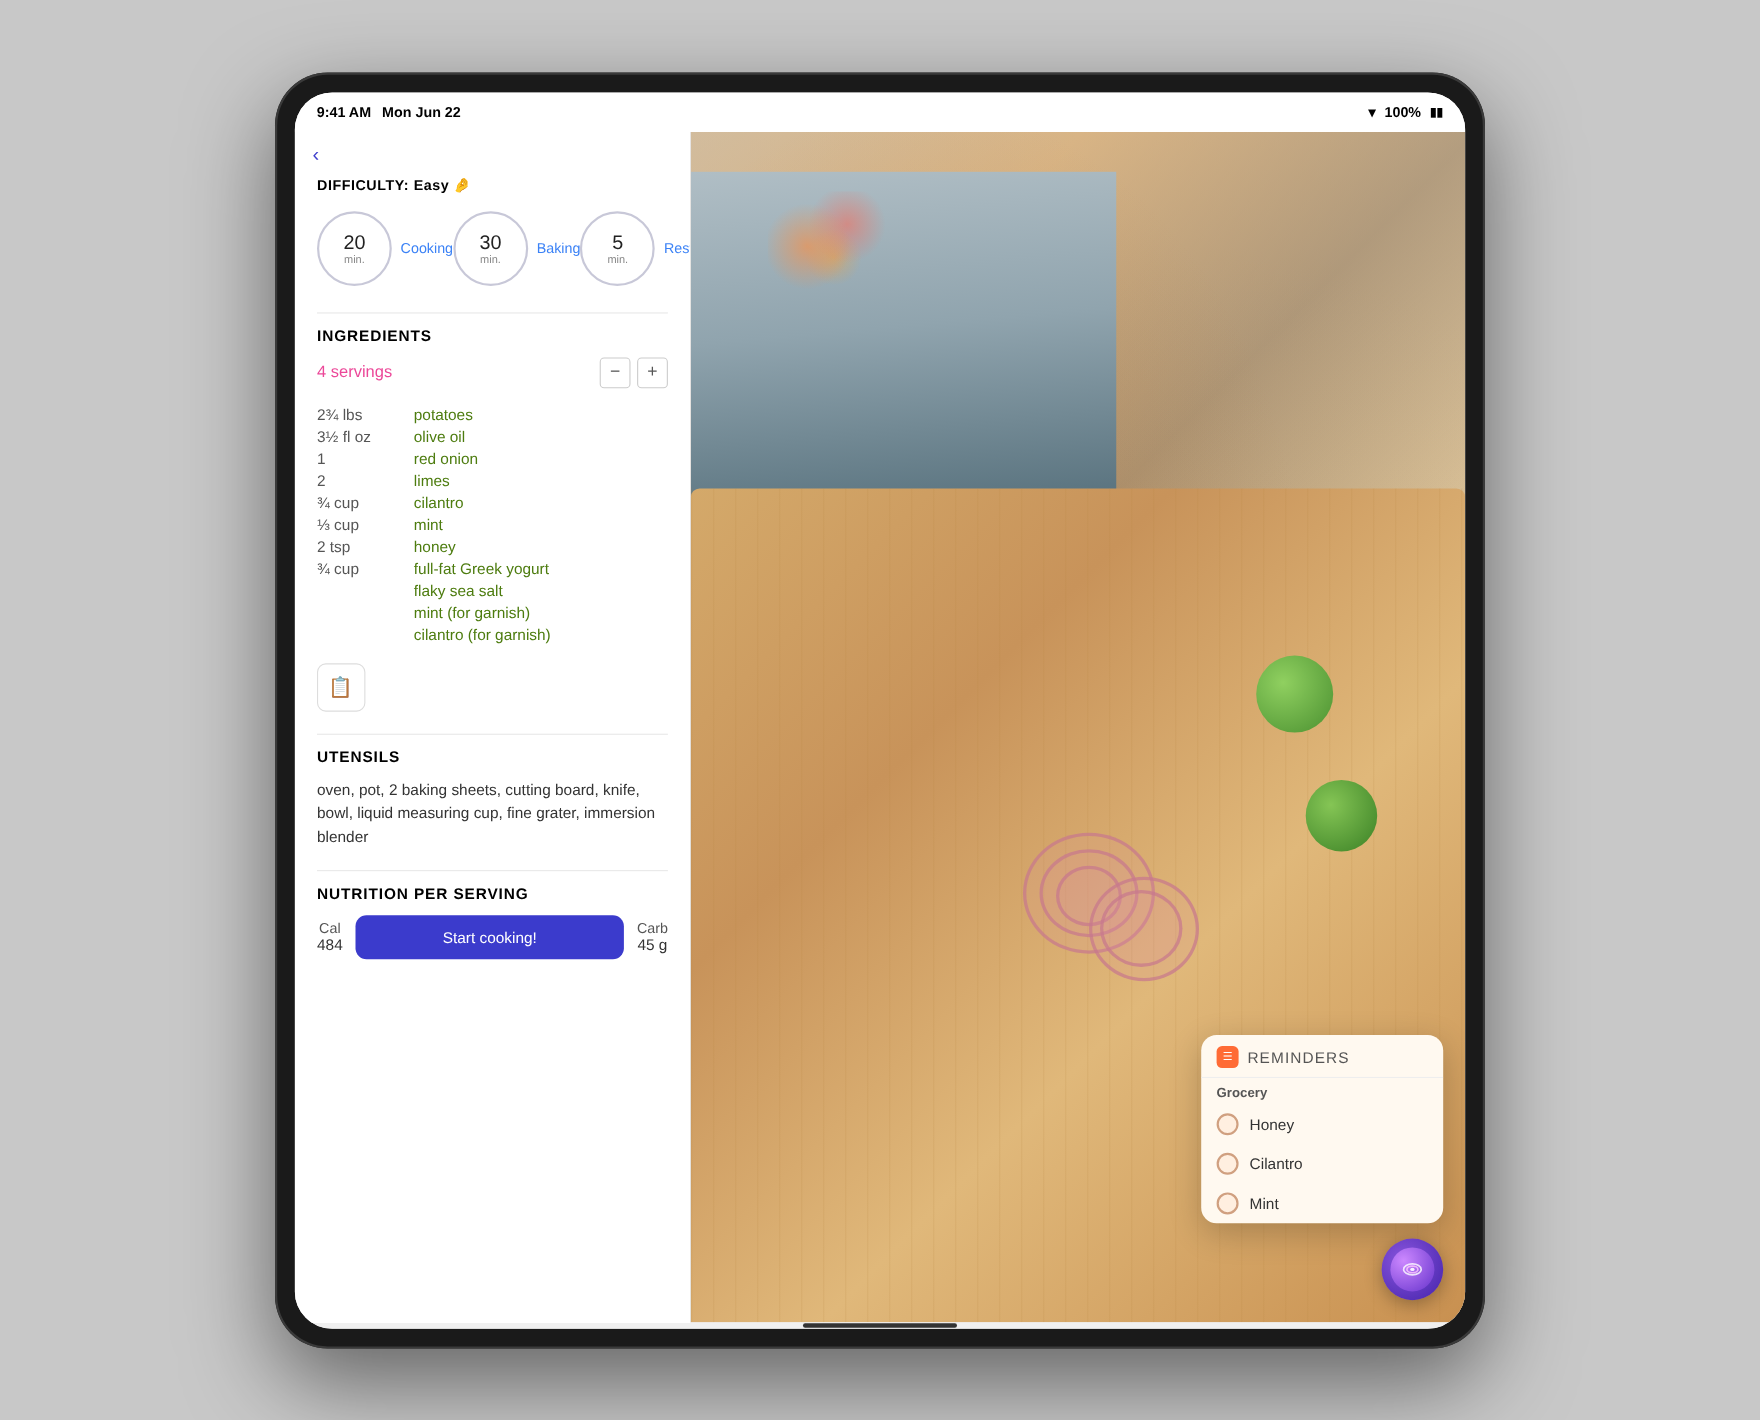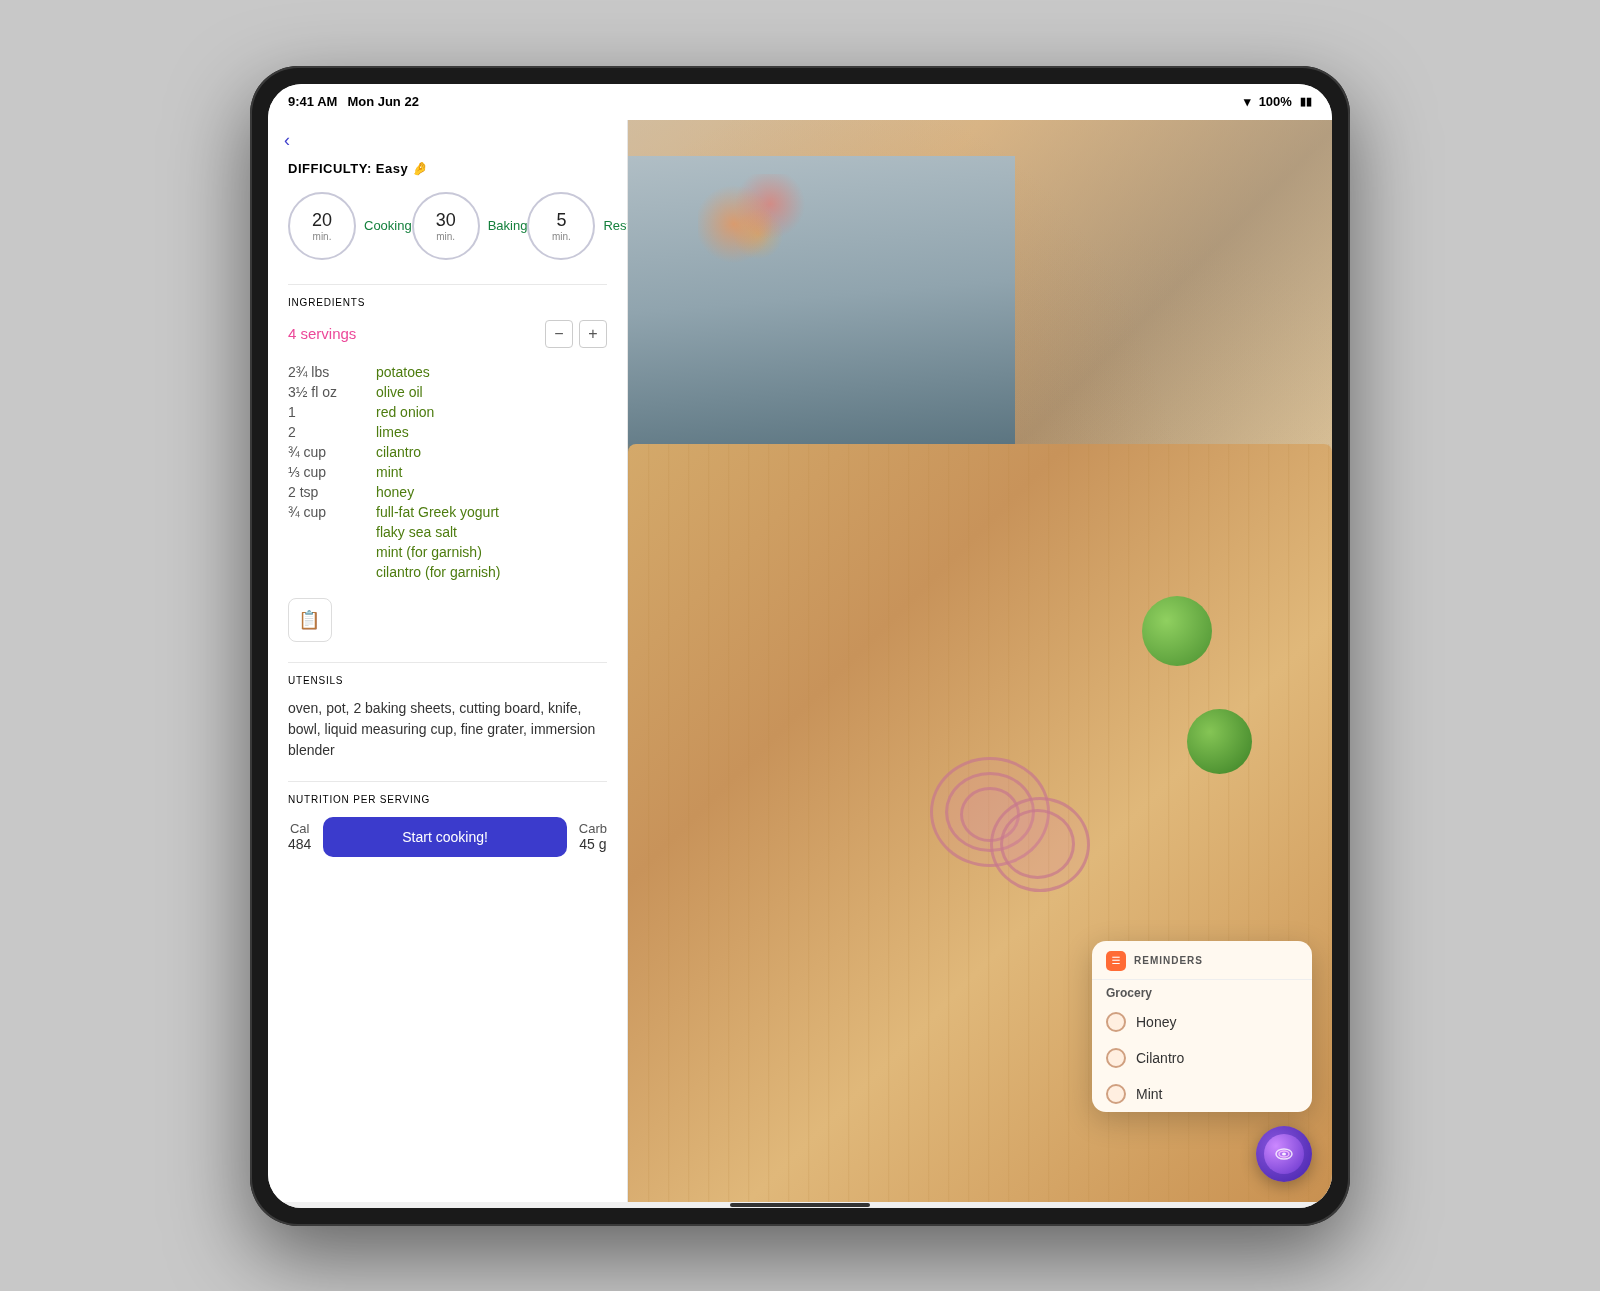--- a/index.html
+++ b/index.html
@@ -121,26 +121,26 @@
       color: #222;
     }
 
     .time-circle .min-label {
       font-size: 10px;
       color: #888;
     }
 
     .time-label {
       font-size: 13px;
-      color: #15803d;
+      color: #3b82f6;
     }
 
     .section-header {
-      font-size: 10px;
-      font-weight: 400;
+      font-size: 14px;
+      font-weight: 700;
       letter-spacing: 0.8px;
       color: #000;
       margin-bottom: 12px;
       margin-top: 4px;
     }
 
     
     .servings-row {
       display: flex;
       justify-content: space-between;
@@ -428,22 +428,22 @@
       background: #ff6b35;
       border-radius: 5px;
       display: flex;
       align-items: center;
       justify-content: center;
       color: white;
       font-size: 10px;
     }
 
     .reminders-title {
-      font-size: 10px;
-      font-weight: 700;
+      font-size: 14px;
+      font-weight: 400;
       letter-spacing: 1px;
       color: #555;
     }
 
     .reminders-group {
       padding: 6px 14px 4px;
       font-size: 12px;
       font-weight: 600;
       color: #555;
     }

